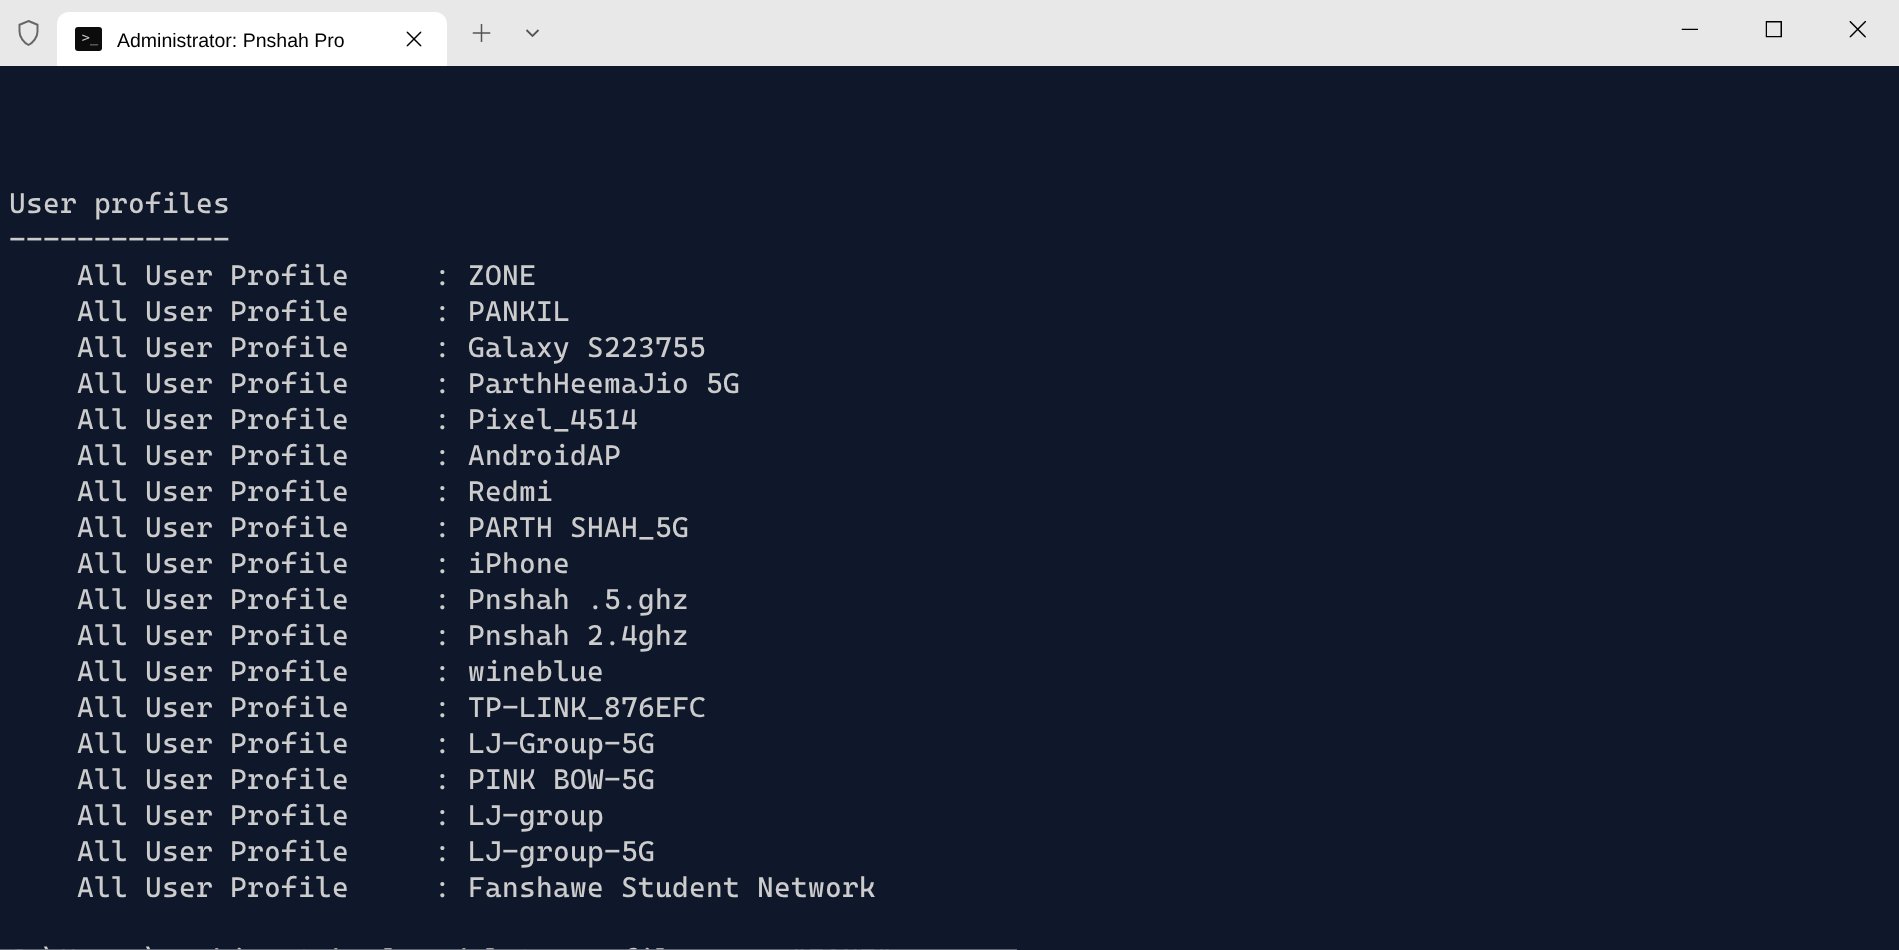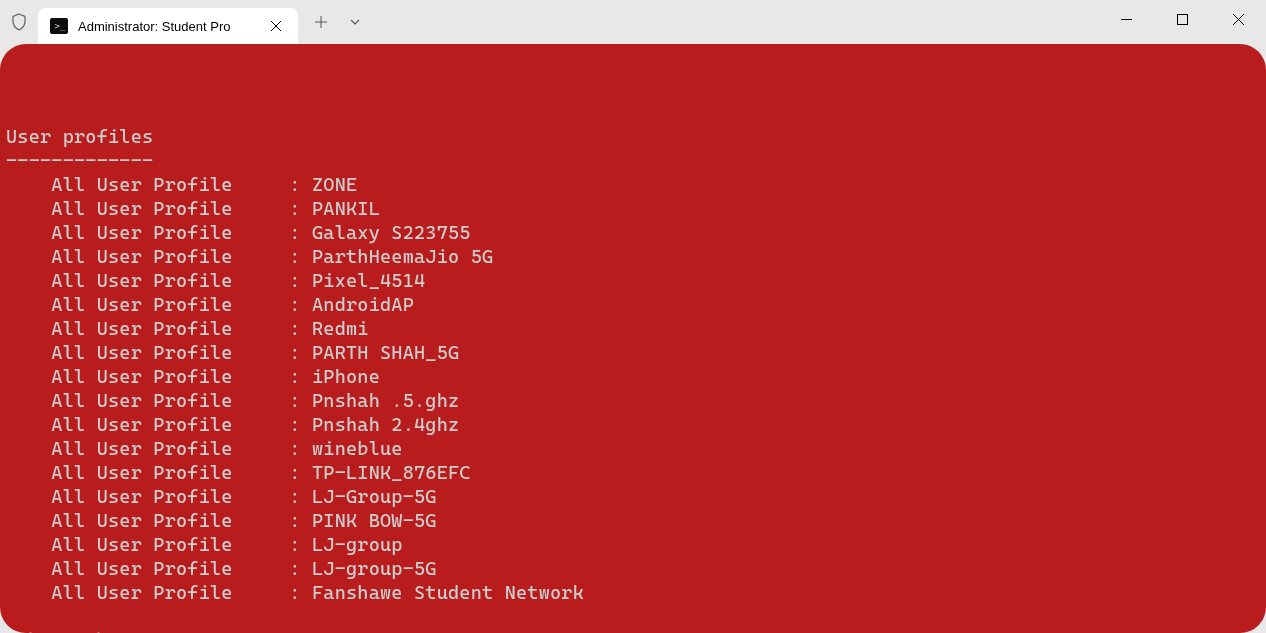--- a/index.html
+++ b/index.html
@@ -103,51 +103,50 @@
     .win-btn {
       width: 56px;
       height: 38px;
       display: flex;
       align-items: center;
       justify-content: center;
       color: #000;
       cursor: pointer;
     }
     .terminal {
-      background: #b91c1c;
+      background: #0f172a;
       color: #ccc;
       font-family: "Cascadia Mono", "Consolas", monospace;
       font-size: 19px;
       line-height: 24px;
       padding: 0 6px;
       height: 589px;
       overflow: hidden;
       white-space: pre;
       letter-spacing: 0.2px;
-      border-radius: 26px;
     }
     .terminal-content {
       padding-top: 32px;
     }
     .section-header {
       color: #ccc;
     }
   </style>
 </head>
 <body>
 
 <div class="titlebar">
   <div class="shield-icon">
     <svg width="16" height="18" viewBox="0 0 16 18" fill="none" stroke="currentColor" stroke-width="1.3">
       <path d="M8 1 L14 3.5 V8 C14 12 11 15.5 8 17 C5 15.5 2 12 2 8 V3.5 Z"></path>
     </svg>
   </div>
   <div class="tab">
     <div class="terminal-icon">&gt;_</div>
-    <div class="tab-title">Administrator: Student Pro</div>
+    <div class="tab-title">Administrator: Pnshah Pro</div>
     <div class="tab-close">
       <svg width="10" height="10" viewBox="0 0 10 10" stroke="currentColor" stroke-width="1">
         <line x1="0" y1="0" x2="10" y2="10"></line>
         <line x1="10" y1="0" x2="0" y2="10"></line>
       </svg>
     </div>
   </div>
   <div class="new-tab">
     <svg width="12" height="12" viewBox="0 0 12 12" stroke="currentColor" stroke-width="1">
       <line x1="6" y1="0" x2="6" y2="12"></line>

